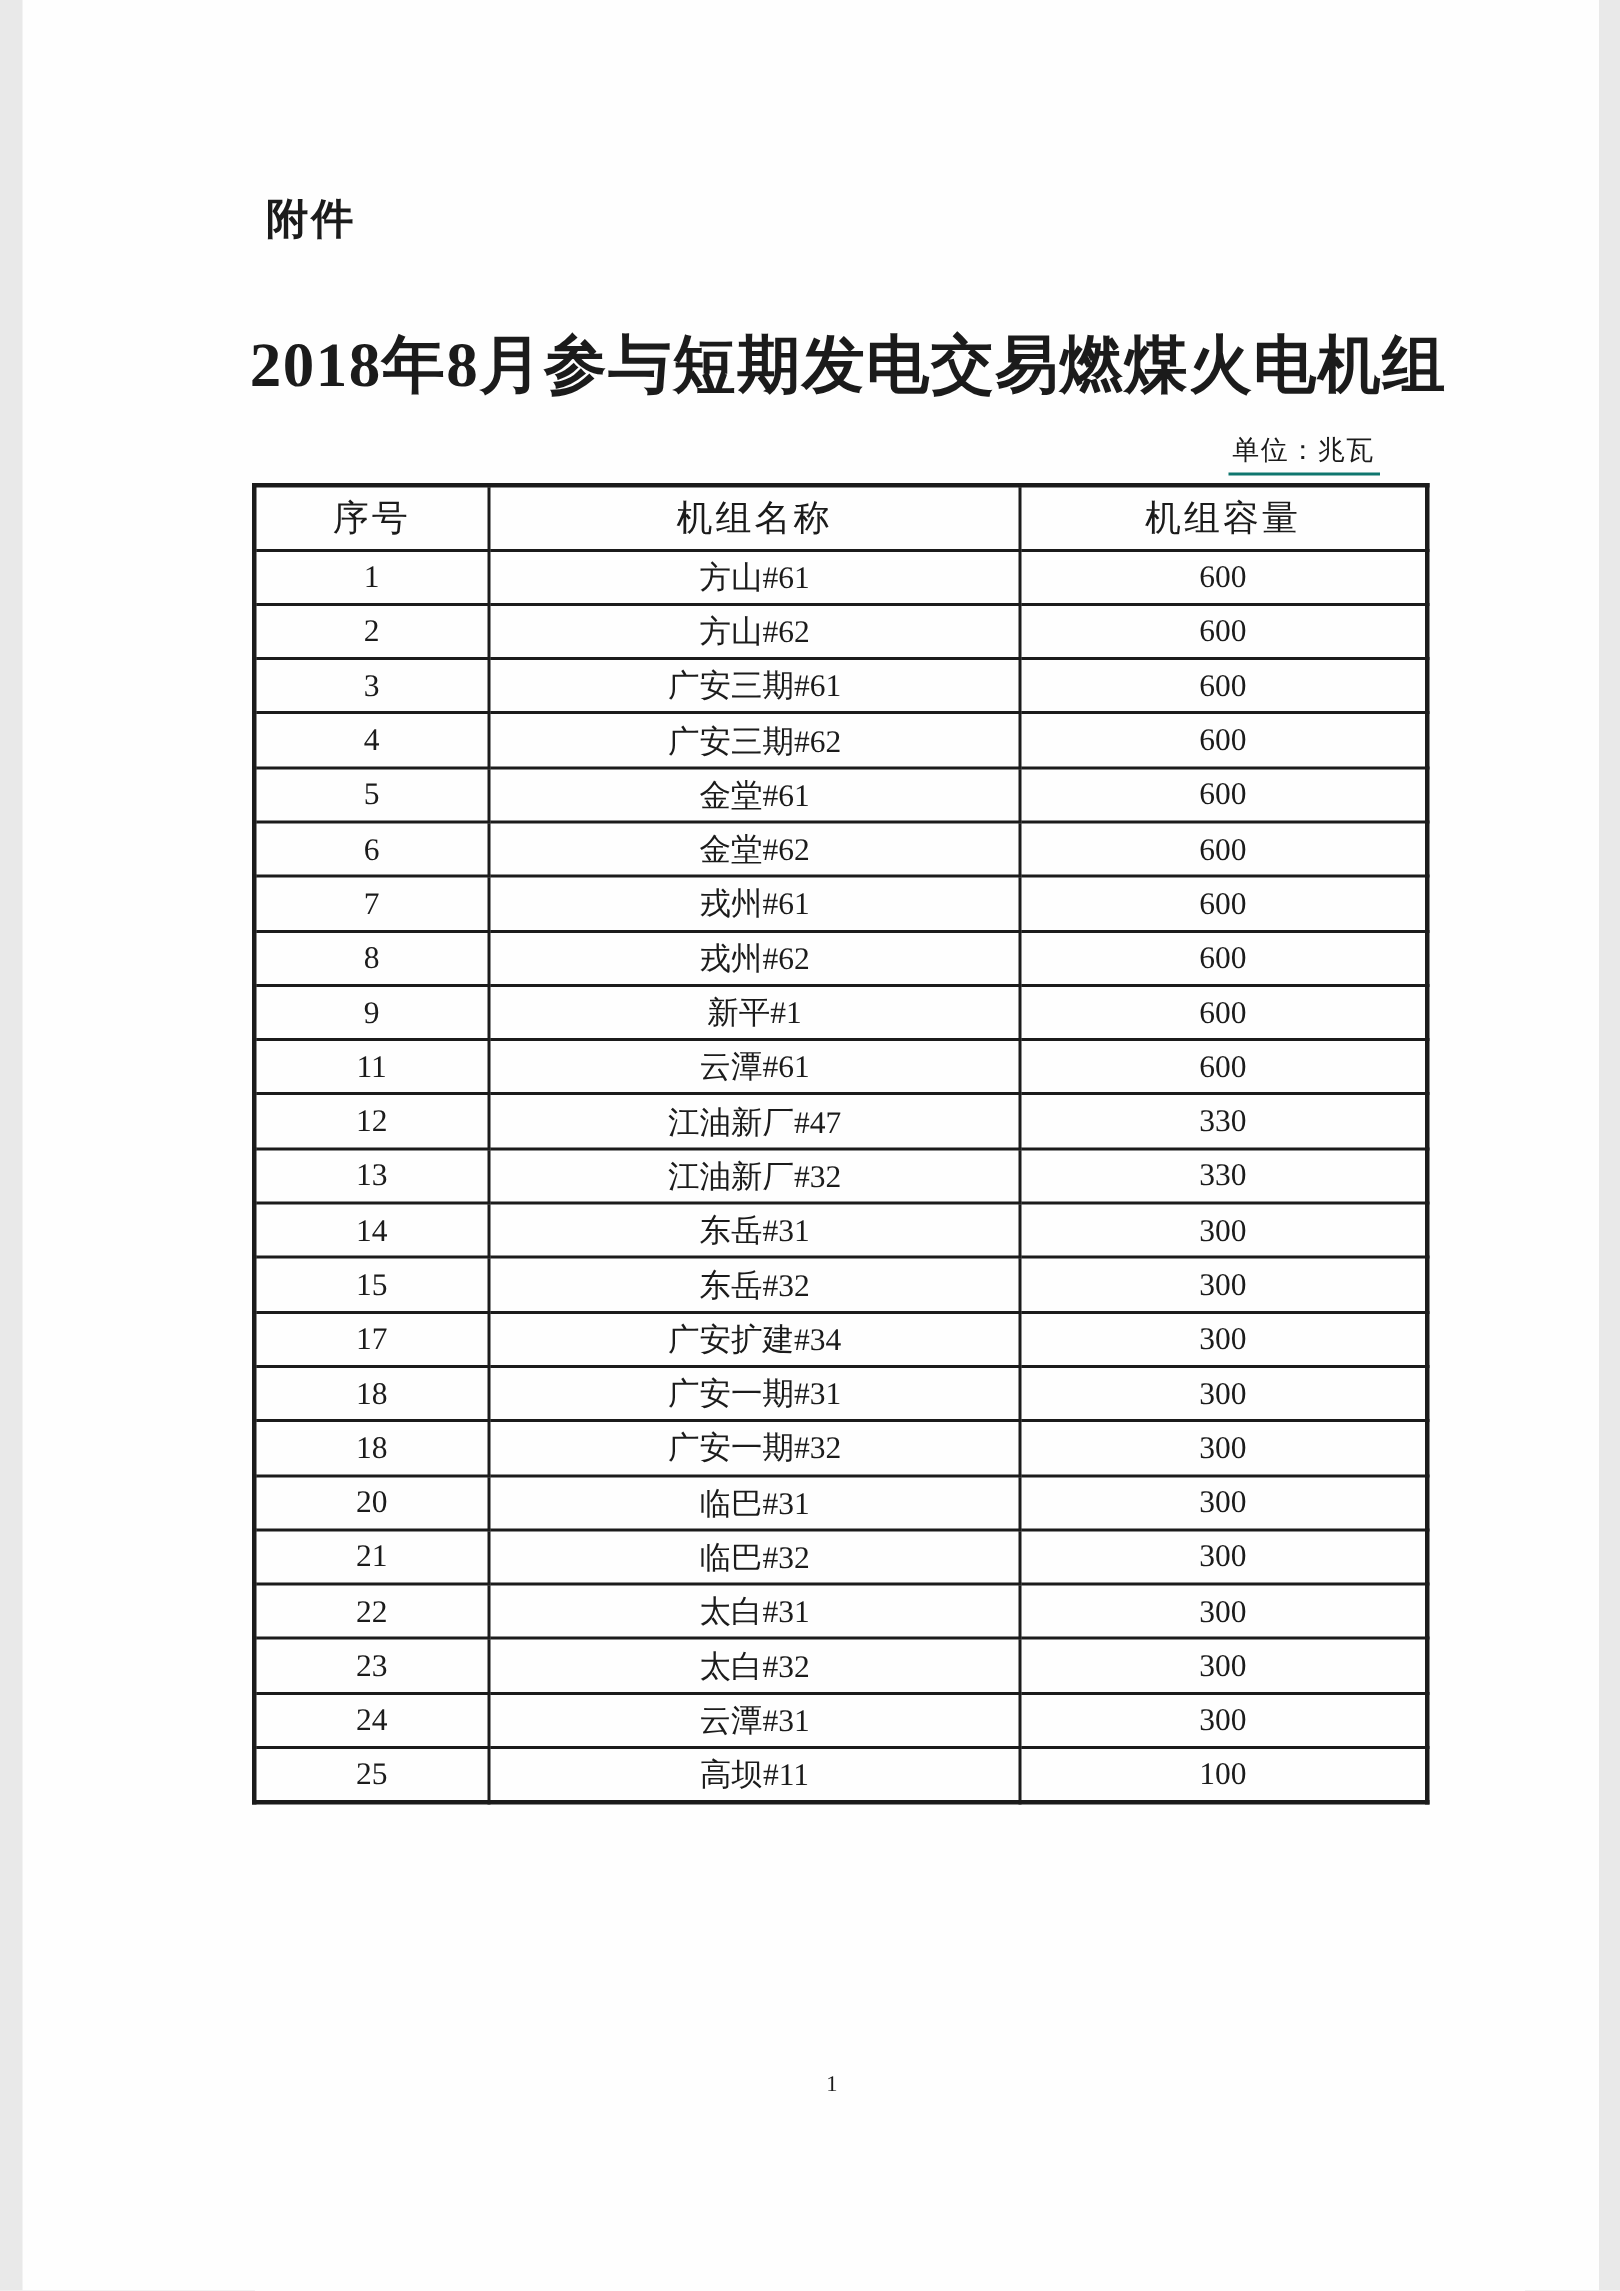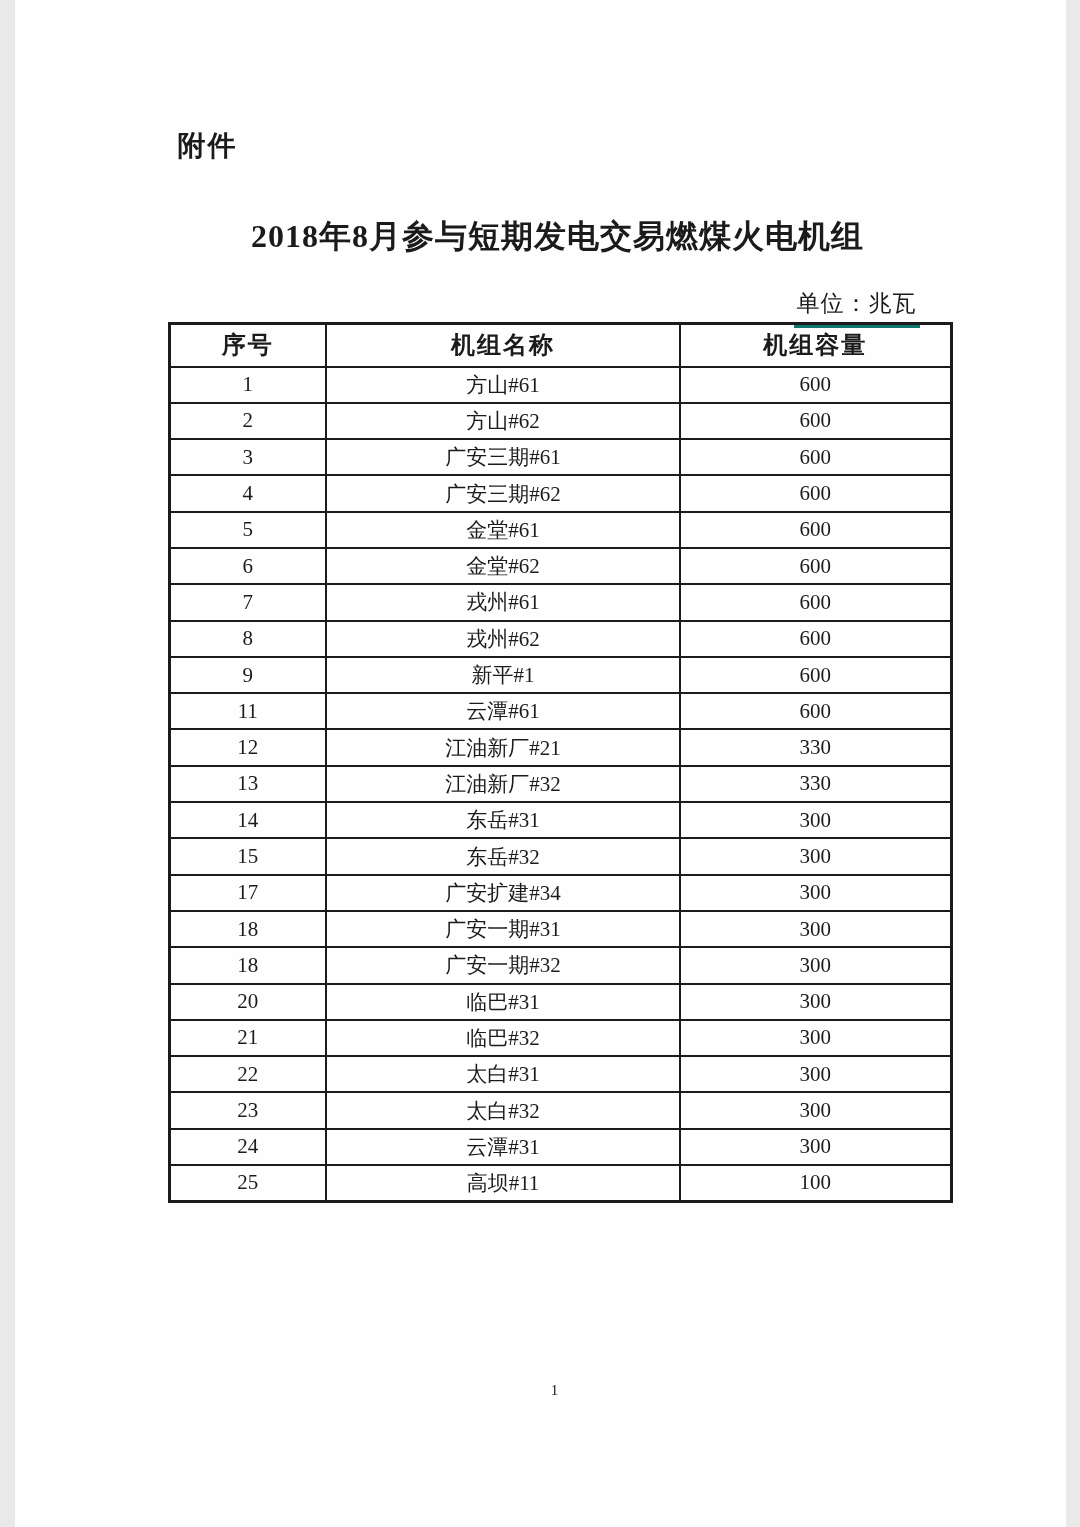--- a/index.html
+++ b/index.html
@@ -21,33 +21,33 @@
     font-size: 28px;
     font-weight: bold;
     font-family: "Liberation Sans", "DejaVu Sans", sans-serif;
     letter-spacing: 2px;
   }
   .doc-title {
     position: absolute;
     left: 152px;
     width: 782px;
     top: 215px;
-    font-size: 32px;
+    font-size: 42px;
     font-weight: bold;
     text-align: center;
     white-space: nowrap;
     letter-spacing: 1px;
   }
   .unit-note {
     position: absolute;
     right: 146px;
     top: 288px;
-    font-size: 23px;
+    font-size: 18px;
     padding: 0 3px 3px 3px;
-    border-bottom: 6px solid #0f766e;
+    border-bottom: 2px solid #0f766e;
     letter-spacing: 1px;
   }
   table.units-table {
     position: absolute;
     left: 153px;
     top: 322px;
     width: 782px;
     border-collapse: collapse;
     table-layout: fixed;
     border: 3px solid #1b1b1b;
@@ -58,21 +58,21 @@
   .units-table th, .units-table td {
     border: 2px solid #1b1b1b;
     text-align: center;
     vertical-align: middle;
     overflow: hidden;
     white-space: nowrap;
   }
   .units-table th {
     height: 43px;
     font-size: 24px;
-    font-weight: bold;
+    font-weight: normal;
     letter-spacing: 2px;
   }
   .units-table td {
     height: 36.3px;
     font-size: 21px;
     font-weight: normal;
   }
   .page-number {
     position: absolute;
     left: 0;
@@ -152,21 +152,21 @@
           <td>新平#1</td>
           <td>600</td>
         </tr>
         <tr>
           <td>11</td>
           <td>云潭#61</td>
           <td>600</td>
         </tr>
         <tr>
           <td>12</td>
-          <td>江油新厂#21</td>
+          <td>江油新厂#47</td>
           <td>330</td>
         </tr>
         <tr>
           <td>13</td>
           <td>江油新厂#32</td>
           <td>330</td>
         </tr>
         <tr>
           <td>14</td>
           <td>东岳#31</td>

